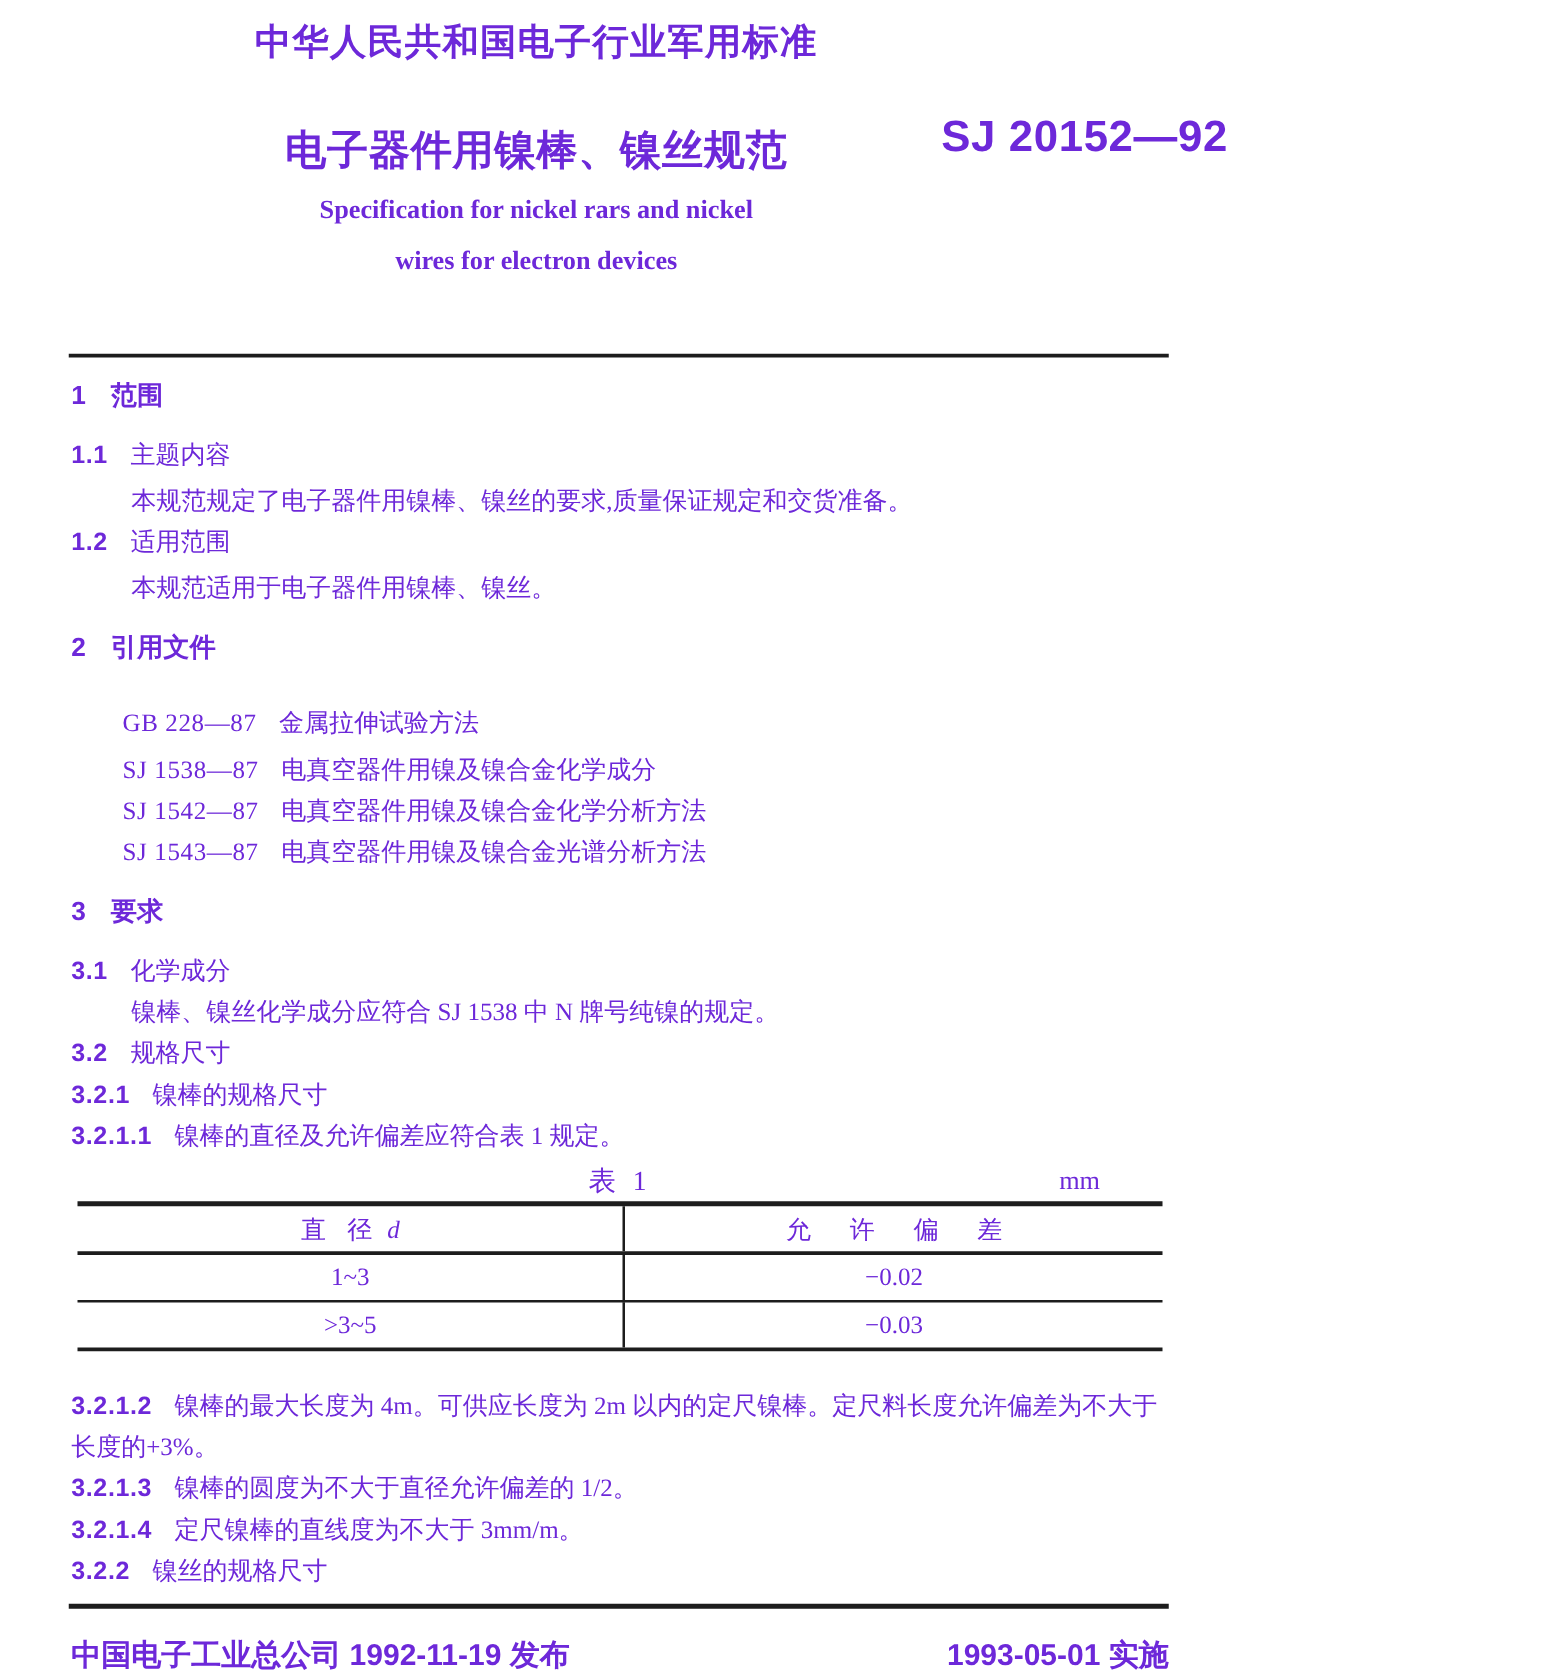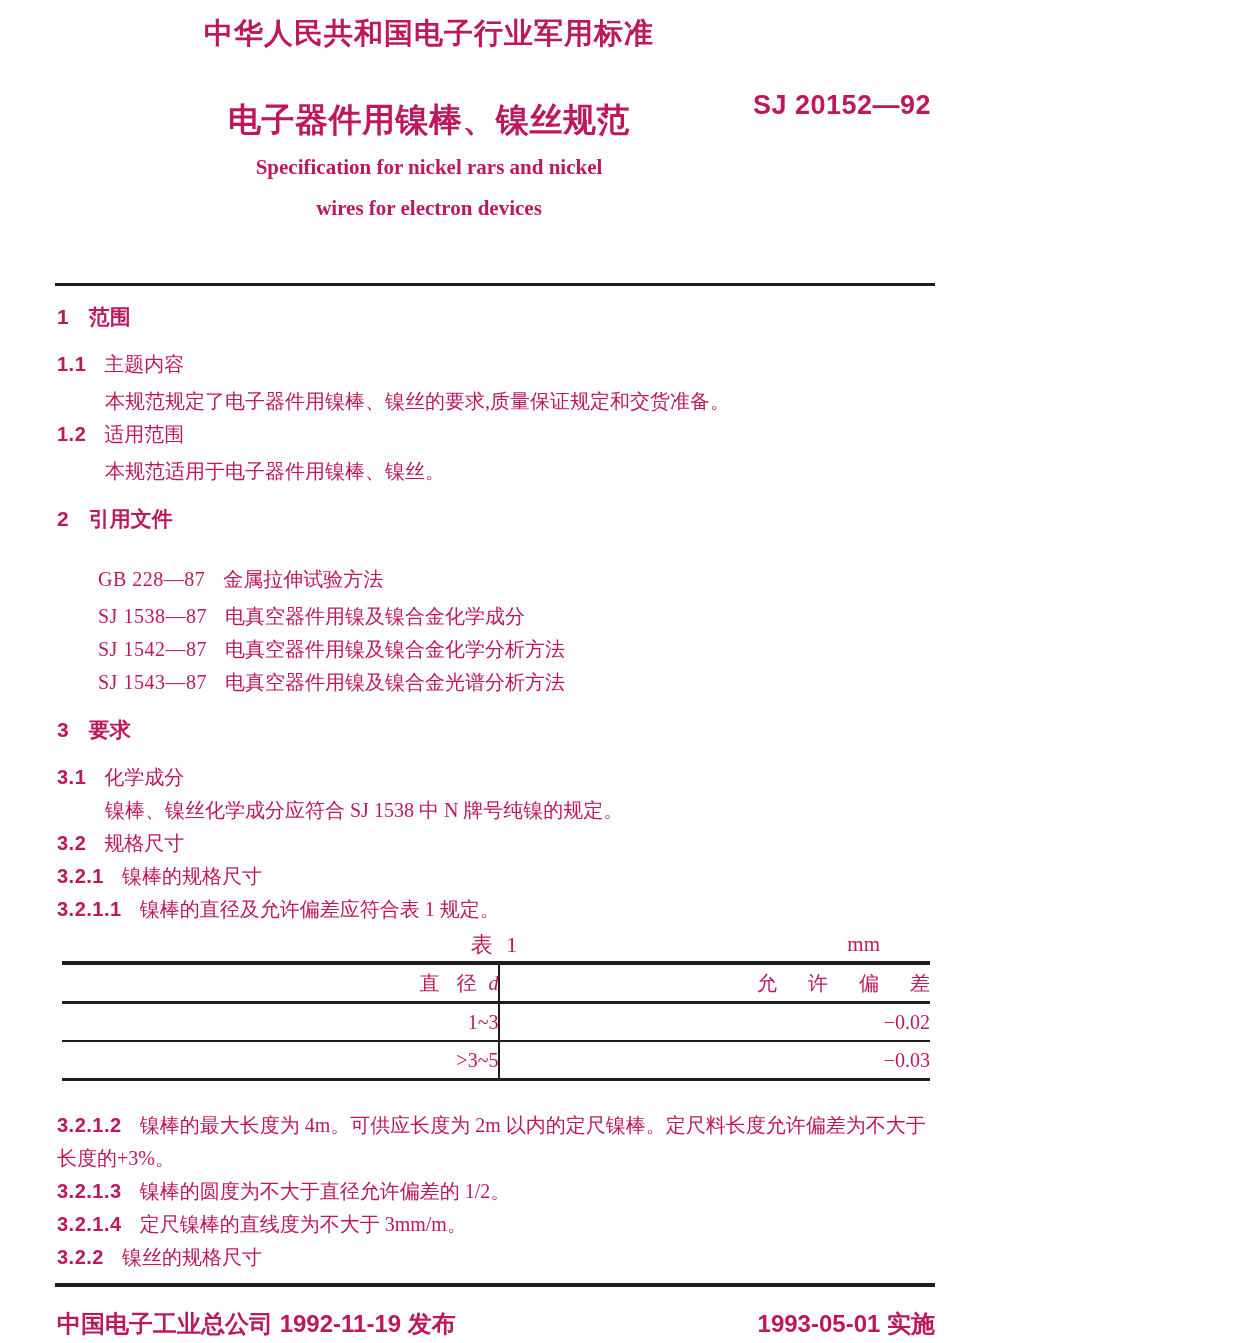--- a/index.html
+++ b/index.html
@@ -1,39 +1,39 @@
 <!DOCTYPE html>
 <html><head>
 <meta charset="utf-8">
 <style>
   html, body { margin: 0; padding: 0; background: #ffffff; }
   .page {
     position: relative;
     width: 994px;
     height: 1343px;
     background: #ffffff;
-    color: #be185d;
+    color: #6d28d9;
     font-family: "Liberation Serif", "DejaVu Serif", serif;
     overflow: hidden;
   }
   
   .doc-header { padding-top: 14px; width: 858px; text-align: center; }
   .std-type {
     font-family: "Liberation Sans", "DejaVu Sans", sans-serif;
     font-weight: bold; font-size: 29px; letter-spacing: 1px;
   }
   .doc-title {
     margin: 44px 0 12px 0;
     font-family: "Liberation Sans", "DejaVu Sans", sans-serif;
     font-weight: bold; font-size: 33px; letter-spacing: 0.5px;
   }
   .std-no {
     position: absolute; left: 753px; top: 90px;
     font-family: "Liberation Sans", "DejaVu Sans", sans-serif;
-    font-weight: bold; font-size: 27px; letter-spacing: 0.5px;
+    font-weight: bold; font-size: 35px; letter-spacing: 0.5px;
   }
   .en-title { font-weight: bold; font-size: 21px; text-align: center; }
   .en-title2 { margin-top: 16px; font-weight: bold; font-size: 21px; }
   
   .rule { border: 0; background: #1d1d1d; margin-left: 55px; width: 880px; }
   .top-rule { height: 3px; margin-top: 62px; }
   .bottom-rule { height: 4px; margin-top: 9px; }
   
   .content { margin-left: 57px; width: 878px; font-size: 20px; }
   .line { margin: 0; line-height: 33px; }
@@ -56,21 +56,21 @@
   
   .table-cap-row { position: relative; margin-top: 2px; height: 33px; line-height: 33px; text-align: center; }
   .table-cap { font-size: 22px; letter-spacing: 4px; }
   .table-unit { position: absolute; right: 55px; top: 0; font-size: 21px; }
   table.t1 {
     margin-left: 5px; width: 868px;
     border-collapse: collapse; table-layout: fixed;
     font-size: 20px;
   }
   table.t1 col.c1 { width: 50.4%; }
-  table.t1 td, table.t1 th { text-align: right; font-weight: normal; padding: 0; height: 36px; }
+  table.t1 td, table.t1 th { text-align: center; font-weight: normal; padding: 0; height: 36px; }
   table.t1 thead th { border-top: 4px solid #1d1d1d; border-bottom: 3px solid #1d1d1d; }
   table.t1 tbody tr:first-child td { border-bottom: 2px solid #1d1d1d; }
   table.t1 tbody tr:last-child td { border-bottom: 3px solid #1d1d1d; }
   table.t1 .divide { border-right: 2px solid #1d1d1d; }
   .hdr-sp { word-spacing: 26px; }
   .hdr-sp2 { word-spacing: 12px; }
   .var-italic { font-style: italic; margin-left: 12px; }
   
   .footer-row {
     margin: 21px 0 0 57px; width: 878px;

